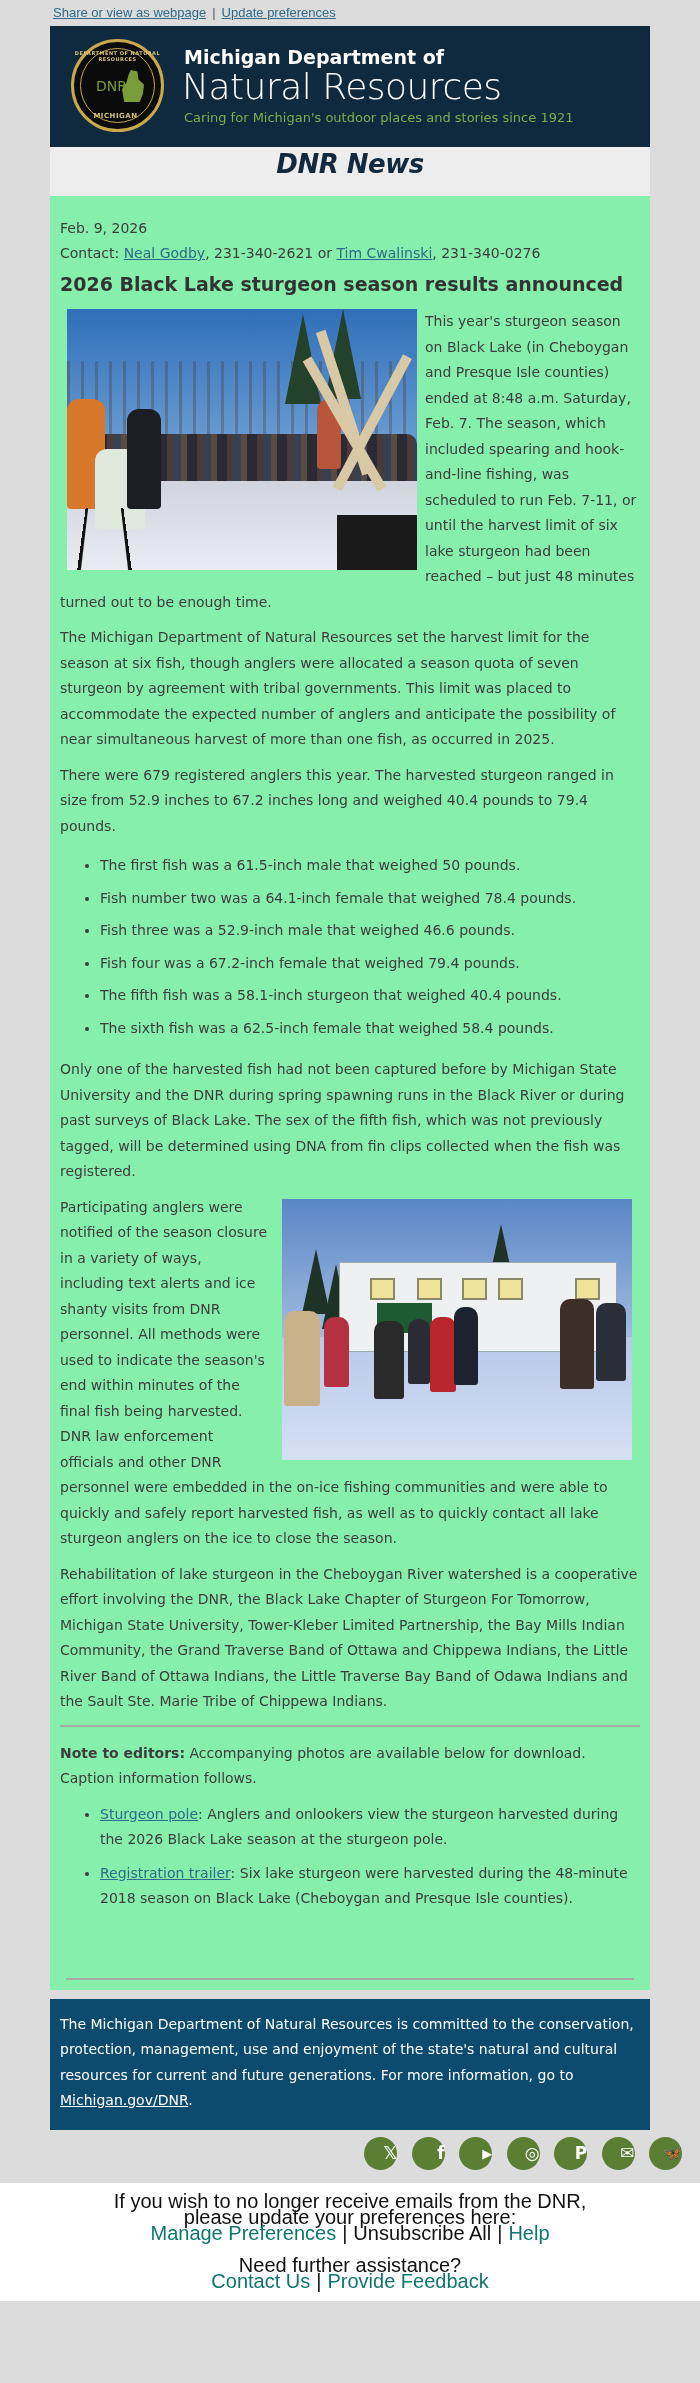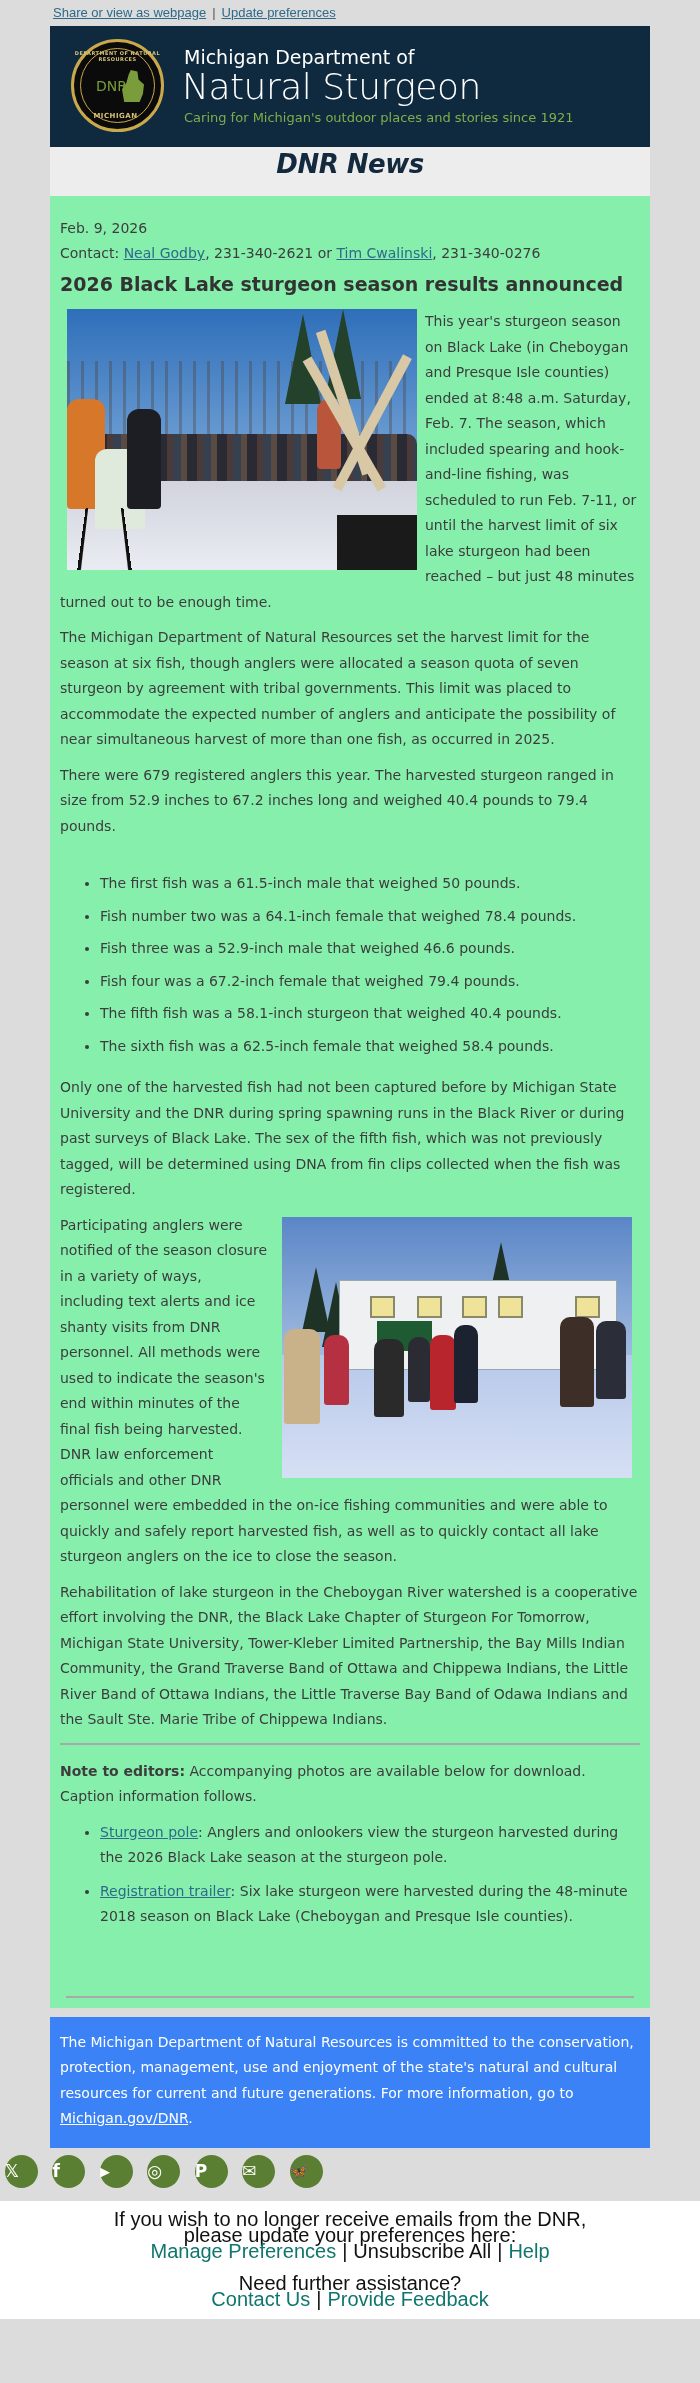--- a/index.html
+++ b/index.html
@@ -17,21 +17,21 @@
           background: #0b0b0b; border: 3px solid #c9a94a; }
   .logo .ring { position: absolute; inset: 6px; border-radius: 50%; border: 1px solid #c9a94a; }
   .logo .arc-top { position: absolute; top: 8px; left: 0; right: 0; text-align: center; font-size: 7px;
                    font-weight: bold; color: #d8c27a; letter-spacing: 0.5px; font-family: "DejaVu Sans", sans-serif; }
   .logo .arc-bot { position: absolute; bottom: 9px; left: 0; right: 4px; text-align: center; font-size: 7px;
                    font-weight: bold; color: #d8c27a; letter-spacing: 0.5px; font-family: "DejaVu Sans", sans-serif; }
   .logo .dnr { position: absolute; left: 22px; top: 36px; font-size: 14px; font-weight: normal; color: #7a9c3a;
                font-family: "DejaVu Sans", sans-serif; }
   .logo .mi { position: absolute; left: 48px; top: 28px; width: 22px; height: 32px; background: #7a9c3a;
               clip-path: polygon(40% 0, 70% 5%, 75% 30%, 100% 45%, 95% 75%, 80% 100%, 10% 100%, 0 60%, 20% 40%, 30% 15%); }
-  .h-line1 { position: absolute; left: 134px; top: 20px; font-size: 19px; color: #ffffff; font-family: "DejaVu Sans", sans-serif; font-weight: 400; }
+  .h-line1 { position: absolute; left: 134px; top: 20px; font-size: 19px; color: #ffffff; font-family: "DejaVu Sans", sans-serif; font-weight: 700; }
   .h-line2 { position: absolute; left: 132px; top: 40px; font-size: 36px; color: #ffffff; font-family: "DejaVu Sans", sans-serif; font-weight: 300; letter-spacing: -0.5px; }
   .h-line3 { position: absolute; left: 134px; top: 84px; font-size: 13px; color: #7fae4c; font-family: "DejaVu Sans", sans-serif; }
 
   .newsbar { background: #ededed; height: 49px; text-align: center; }
   .newsbar span { display: inline-block; margin-top: 2px; font-size: 26px; font-weight: bold; font-style: italic;
                   color: #13293d; font-family: "DejaVu Sans", sans-serif; letter-spacing: -0.5px; }
 
   .content { background: #86efac; padding: 20px 10px 10px 10px; font-family: "DejaVu Sans", sans-serif; font-size: 14px; color: #3d3d3d; line-height: 25.5px; }
   .content p { margin-bottom: 10px; }
   .meta { font-size: 14px; line-height: 25px; margin-bottom: 0 !important; }
@@ -55,32 +55,32 @@
   
   .p2-sky { position: absolute; inset: 0 0 45% 0; background: linear-gradient(#5b86c7, #a4bde0); }
   .p2-snow { position: absolute; left: 0; right: 0; bottom: 0; height: 47%; background: linear-gradient(#b7c8ea, #d6e0f4); }
   .p2-trailer { position: absolute; left: 57px; top: 63px; width: 278px; height: 90px; background: #eef0f2; border: 1px solid #9aa; }
   .p2-win { position: absolute; top: 15px; width: 25px; height: 22px; background: #efe39a; border: 2px solid #8a8a6a; }
   .p2-banner { position: absolute; left: 37px; top: 40px; width: 55px; height: 30px; background: #1e5b33; }
   .p2-pine { position: absolute; width: 0; height: 0; border-left: 14px solid transparent; border-right: 14px solid transparent; border-bottom: 65px solid #1e3325; }
   .p2-person { position: absolute; border-radius: 10px 10px 3px 3px; }
 
   .clear { clear: both; }
-  ul.fish { margin: 32px 0 16px 40px; }
+  ul.fish { margin: 14px 0 16px 40px; }
   ul.fish li { margin-bottom: 7px; }
   ul.photos { margin: 10px 0 6px 40px; }
   ul.photos li { margin-bottom: 8px; }
   hr.div { border: 0; border-top: 2px solid #a9a9a9; margin: 8px 0 14px 0; }
   .endspace { height: 58px; }
   hr.bottom { border: 0; border-top: 2px solid #a9a9a9; margin: 0 6px; }
 
-  .mission { background: #3b82f6; color: #ffffff; padding: 13px 0 16px 10px; font-family: "DejaVu Sans", sans-serif; font-size: 14px; line-height: 25.5px; margin-top: 9px; }
+  .mission { background: #0c4a6e; color: #ffffff; padding: 13px 0 16px 10px; font-family: "DejaVu Sans", sans-serif; font-size: 14px; line-height: 25.5px; margin-top: 9px; }
   .mission a { color: #ffffff; }
 
-  .social { text-align: left; padding: 7px 13px 0 0; height: 50px; }
+  .social { text-align: right; padding: 7px 13px 0 0; height: 50px; }
   .social .ic { display: inline-block; width: 33px; height: 33px; border-radius: 50%; background: #5a7f32; margin: 0 5px; color: #fff; font-size: 17px; line-height: 33px; font-weight: bold; font-family: "DejaVu Sans", sans-serif; vertical-align: middle; }
 
   .footer { background: #ffffff; text-align: center; font-family: "Liberation Sans", sans-serif; padding: 10px 0 12px 0; margin-top: 3px; }
   .footer .line { font-size: 20px; color: #111; line-height: 16px; }
   .footer a { color: #0f766e; text-decoration: none; }
   .footer .pipe { margin: 0 6px; color: #111; }
   .footer .gap { height: 16px; }
 </style>
 </head>
 <body>
@@ -92,21 +92,21 @@
 <div class="wrap">
   <div class="header">
     <div class="logo">
       <div class="ring"></div>
       <div class="arc-top" style="font-size:5px;">DEPARTMENT OF NATURAL RESOURCES</div>
       <div class="mi"></div>
       <div class="dnr">DNR</div>
       <div class="arc-bot">MICHIGAN</div>
     </div>
     <div class="h-line1">Michigan Department of</div>
-    <div class="h-line2">Natural Sturgeon</div>
+    <div class="h-line2">Natural Resources</div>
     <div class="h-line3">Caring for Michigan's outdoor places and stories since 1921</div>
   </div>
 
   <div class="newsbar">
     <span>DNR News</span>
   </div>
 
   <div class="content">
     <p class="meta">Feb. 9, 2026</p>
     <p class="meta"><span>Contact: </span><a href="#">Neal Godby</a><span>, 231-340-2621 or </span><a href="#">Tim Cwalinski</a><span>, 231-340-0276</span></p>

